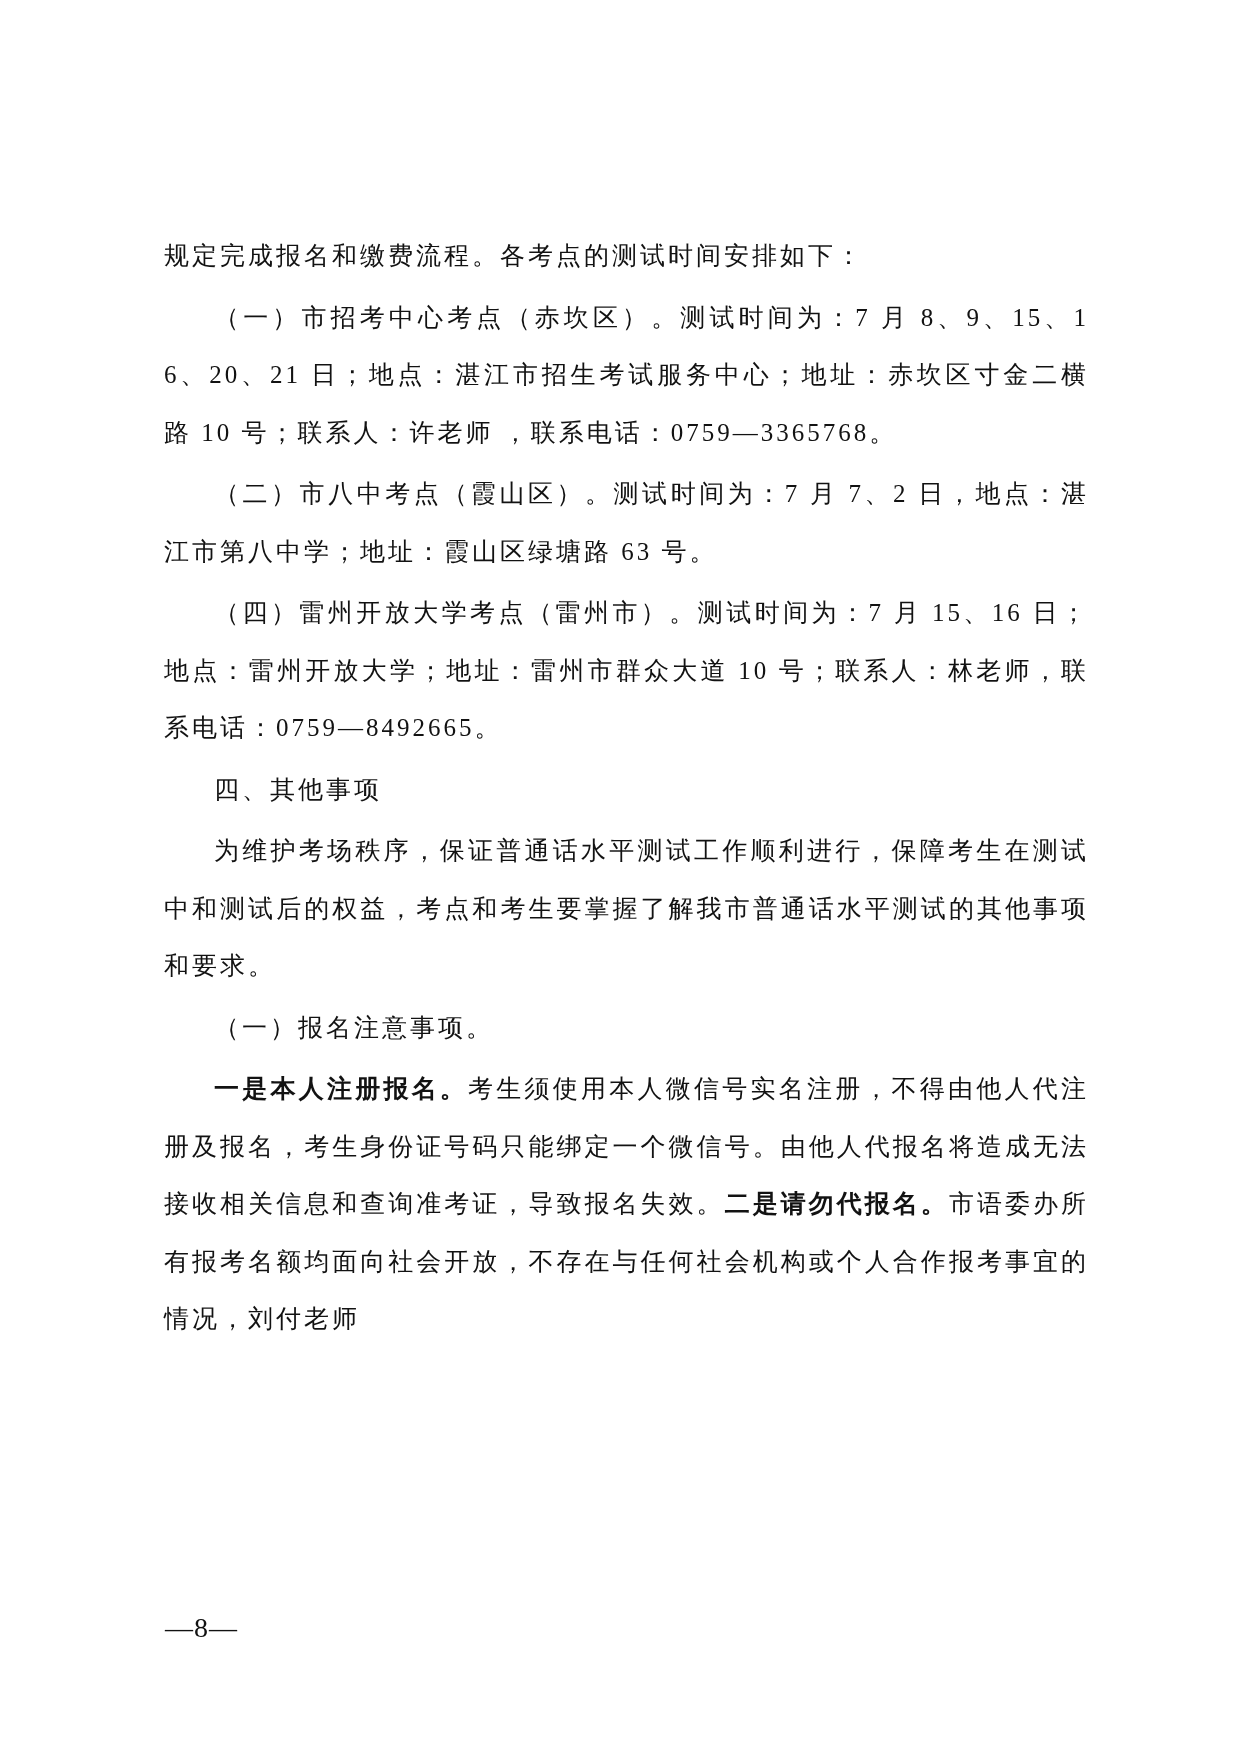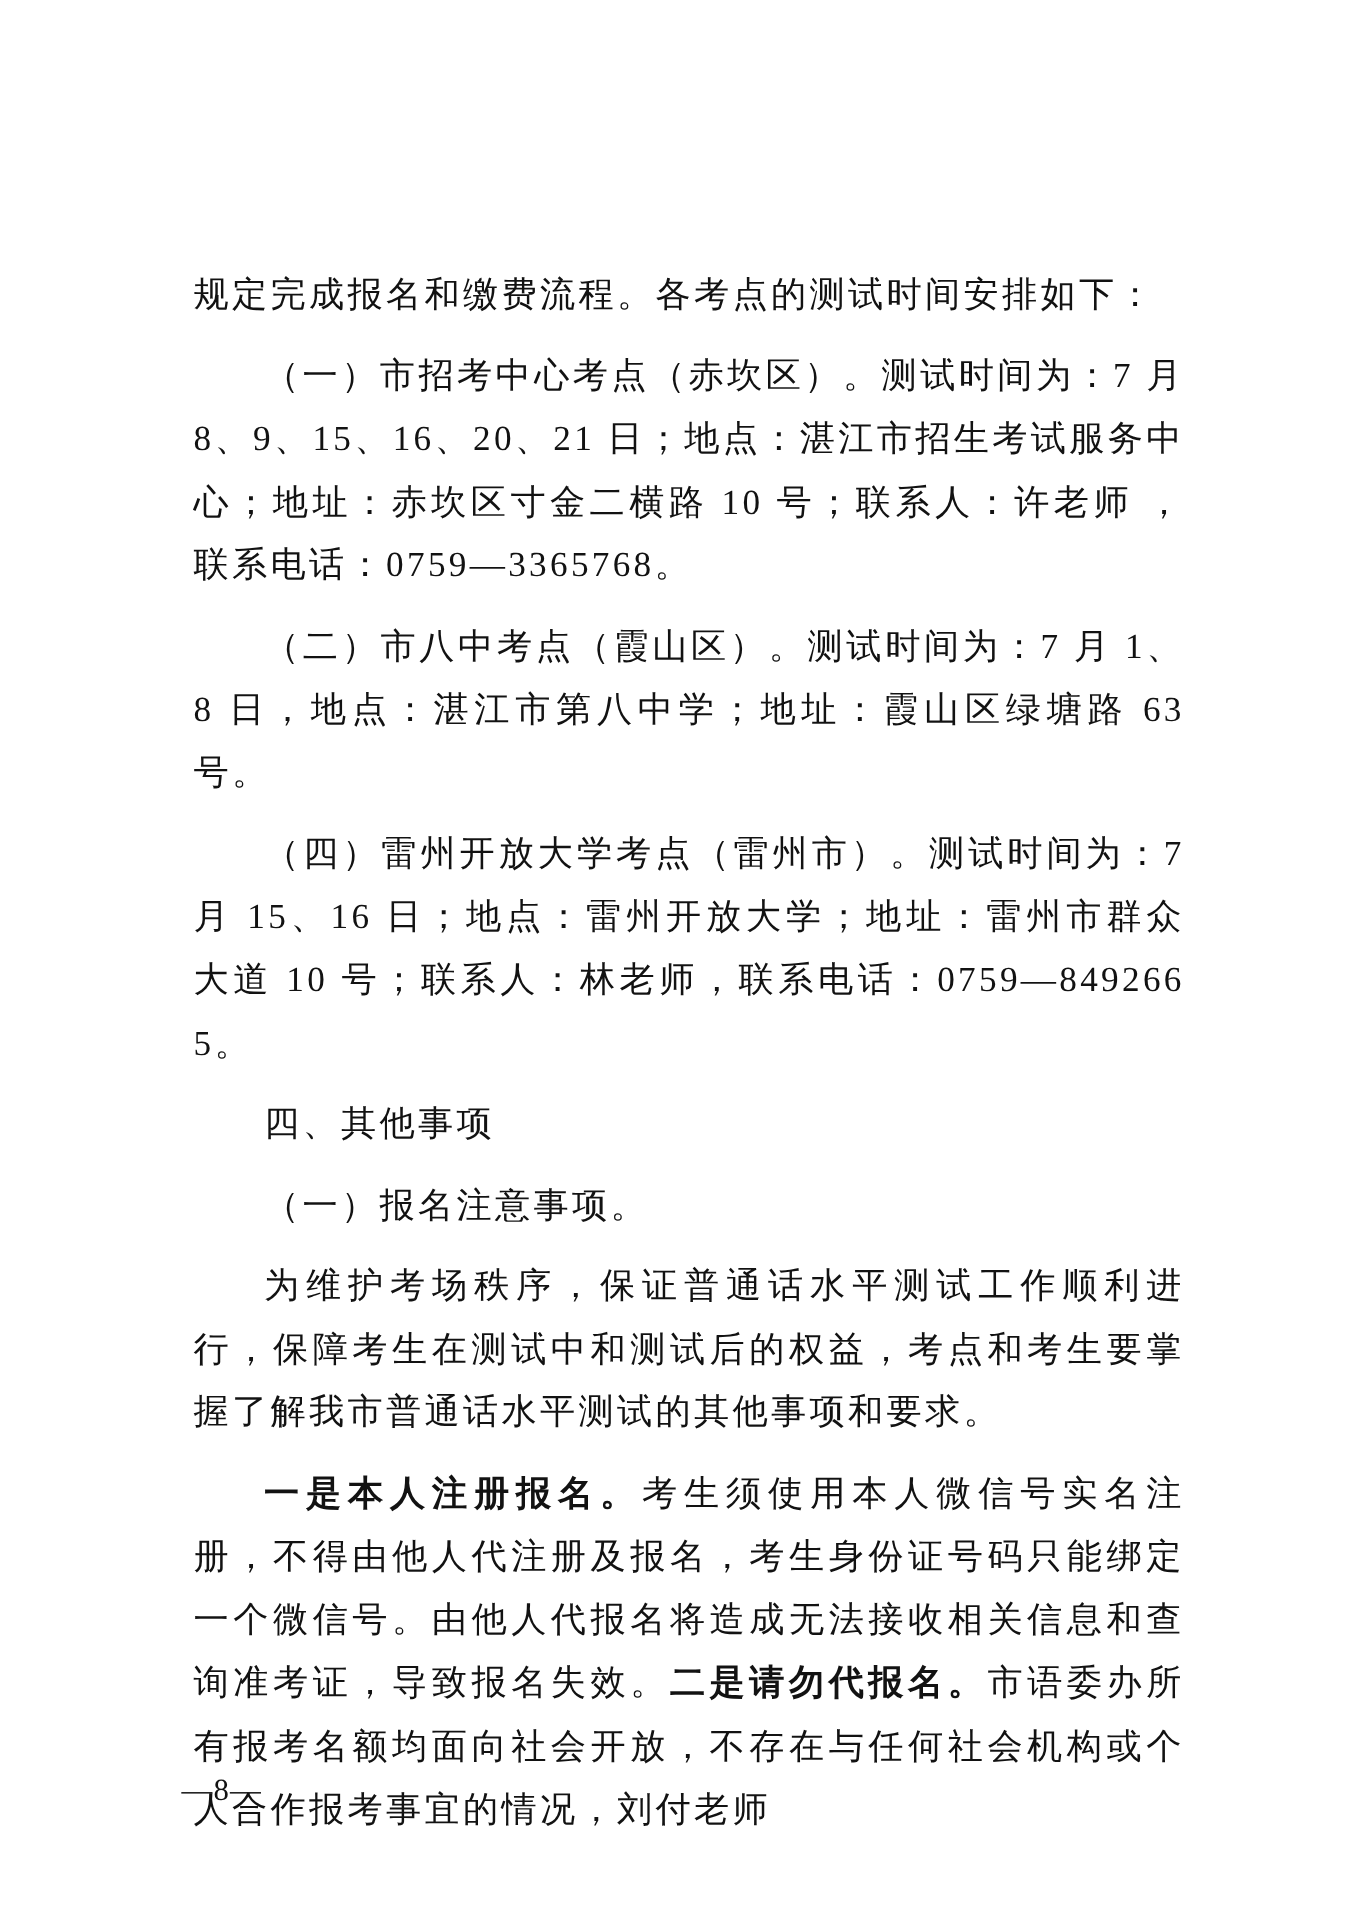--- a/index.html
+++ b/index.html
@@ -16,22 +16,22 @@
     font-family: "Liberation Serif", "DejaVu Serif", serif;
     color: #121212;
   }
   .content {
     position: absolute;
     left: 160px;
     top: 223px;
     width: 933px;
   }
   .para {
-    margin: 16px;
-    font-size: 32px;
+    margin: 4px;
+    font-size: 25px;
     line-height: 57.5px;
     letter-spacing: 3px;
     text-align: justify;
     text-justify: inter-character;
     word-break: break-all;
   }
   .para.indent {
     text-indent: 2em;
   }
   .seg-heading {
@@ -54,29 +54,29 @@
 </head>
 <body>
 
 <div class="page">
   <div class="content">
 
     <p class="para"><span>规定完成报名和缴费流程。各考点的测试时间安排如下：</span></p>
 
     <p class="para indent"><span>（一）市招考中心考点（赤坎区）。测试时间为：7 月 8、9、15、16、20、21 日；地点：湛江市招生考试服务中心；地址：赤坎区寸金二横路 10 号；联系人：许老师 ，联系电话：0759—3365768。</span></p>
 
-    <p class="para indent"><span>（二）市八中考点（霞山区）。测试时间为：7 月 1、8 日，地点：湛江市第八中学；地址：霞山区绿塘路 63 号。</span></p>
+    <p class="para indent"><span>（二）市八中考点（霞山区）。测试时间为：7 月 7、2 日，地点：湛江市第八中学；地址：霞山区绿塘路 63 号。</span></p>
 
 
     <p class="para indent"><span>（四）雷州开放大学考点（雷州市）。测试时间为：7 月 15、16 日；地点：雷州开放大学；地址：雷州市群众大道 10 号；联系人：林老师，联系电话：0759—8492665。</span></p>
 
     <p class="para indent"><span class="seg-heading">四、其他事项</span></p>
 
+    <p class="para indent"><span>为维护考场秩序，保证普通话水平测试工作顺利进行，保障考生在测试中和测试后的权益，考点和考生要掌握了解我市普通话水平测试的其他事项和要求。</span></p>
+
     <p class="para indent"><span>（一）报名注意事项。</span></p>
-
-    <p class="para indent"><span>为维护考场秩序，保证普通话水平测试工作顺利进行，保障考生在测试中和测试后的权益，考点和考生要掌握了解我市普通话水平测试的其他事项和要求。</span></p>
 
     <p class="para indent"><span class="seg-bold">一是本人注册报名。</span><span>考生须使用本人微信号实名注册，不得由他人代注册及报名，考生身份证号码只能绑定一个微信号。由他人代报名将造成无法接收相关信息和查询准考证，导致报名失效。</span><span class="seg-bold">二是请勿代报名。</span><span>市语委办所有报考名额均面向社会开放，不存在与任何社会机构或个人合作报考事宜的情况，刘付老师</span></p>
 
   </div>
 
   <div class="footer-page-number">—8—</div>
 </div>
 
 </body></html>

